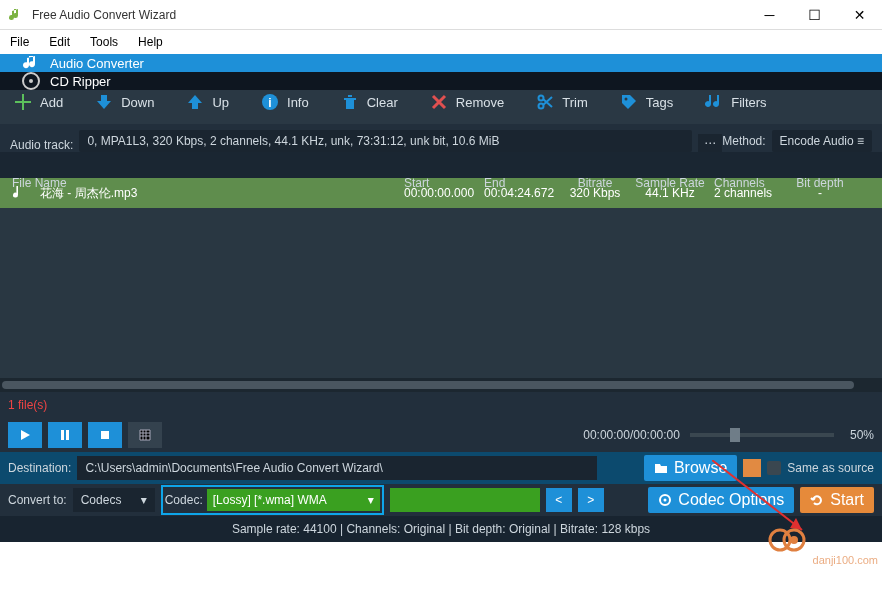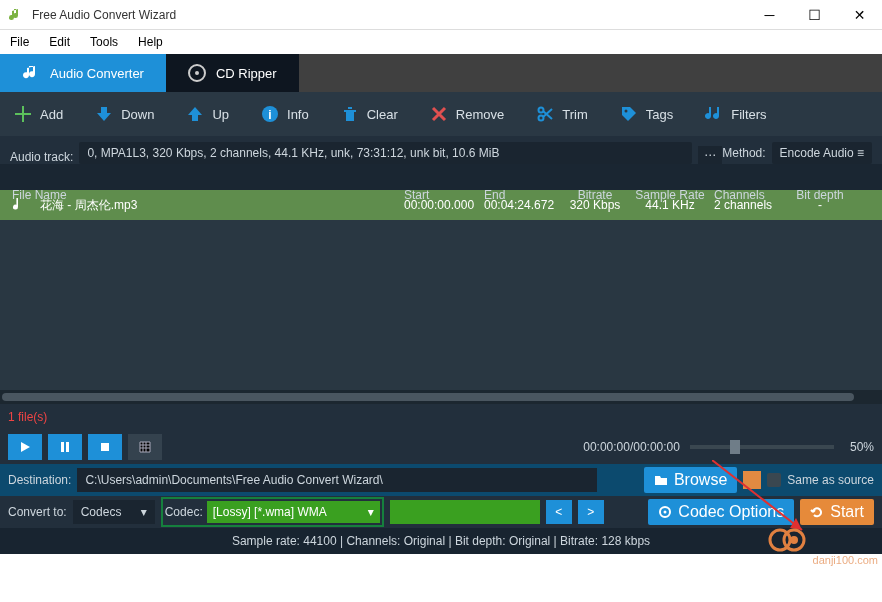--- a/index.html
+++ b/index.html
@@ -7,21 +7,21 @@
 
 .titlebar { height: 30px; background: #fff; display: flex; align-items: center; border-bottom: 1px solid #ddd; }
 .titlebar .app-icon { width: 16px; height: 16px; margin: 0 8px; }
 .titlebar .title { font-size: 12px; color: #333; flex: 1; }
 .titlebar .win-controls { display: flex; }
 .titlebar .win-btn { width: 45px; height: 30px; display: flex; align-items: center; justify-content: center; font-size: 14px; }
 
 .menubar { height: 24px; background: #fff; display: flex; align-items: center; padding-left: 0; font-size: 12px; }
 .menubar .menu-item { padding: 0 10px; cursor: pointer; }
 
-.tabs-row { height: 38px; background: #404040; display: flex; }
+.tabs-row { height: 26px; background: #0f172a; display: flex; flex-direction: column; }
 .tab { display: flex; align-items: center; padding: 0 22px; gap: 10px; font-size: 13px; color: #fff; cursor: pointer; }
 .tab.active { background: #1e90d8; }
 .tab.dark { background: #0e1620; }
 
 .toolbar { height: 44px; background: #2a3844; display: flex; align-items: center; padding: 0 14px; gap: 32px; }
 .tool-btn { display: flex; align-items: center; gap: 8px; color: #d8e0e6; font-size: 13px; cursor: pointer; }
 
 .info-row { height: 28px; background: #222f3c; display: flex; align-items: flex-end; font-size: 12px; color: #cdd6dd; padding: 0 10px; }
 .info-row .label { margin-right: 6px; }
 .info-row .value { background: #1a2530; padding: 4px 8px; border-radius: 2px; flex: 1; }
@@ -58,21 +58,21 @@
 .pct { margin-left: 6px; }
 
 .dest-row { height: 32px; background: #0c4a6e; display: flex; align-items: center; padding: 0 8px; font-size: 12px; color: #cdd6dd; gap: 6px; }
 .dest-value { background: #1a2530; padding: 5px 8px; width: 520px; display: inline-block; }
 .blue-btn { background: #1e90d8; color: #fff; padding: 4px 10px; display: flex; align-items: center; gap: 6px; font-size: 16px; cursor: pointer; border-radius: 2px; }
 .check-box { width: 14px; height: 14px; background: #3a4750; display: inline-block; border-radius: 2px; }
 .orange-sq { width: 18px; height: 18px; background: #e18a42; display: inline-block; }
 
 .convert-row { height: 32px; background: #222f3c; display: flex; align-items: center; padding: 0 8px; font-size: 12px; color: #cdd6dd; gap: 6px; }
 .dropdown { background: #1a2530; padding: 5px 8px; display: flex; align-items: center; justify-content: space-between; }
-.codec-box-wrap { border: 2px solid #15803d; padding: 2px; display: flex; align-items: center; gap: 4px;}
+.codec-box-wrap { border: 2px solid #0ea5e9; padding: 2px; display: flex; align-items: center; gap: 4px;}
 .green-combo { background: #3aa020; color: #fff; padding: 4px 6px; display: flex; align-items: center; justify-content: space-between; width: 173px; }
 .nav-btn { background: #1e90d8; width: 26px; height: 24px; display: flex; align-items: center; justify-content: center; color: #fff; }
 
 .status-row { height: 26px; background: #182430; display: flex; align-items: center; justify-content: center; font-size: 12px; color: #cdd6dd; }
 
 
 .arrow-anno { position: absolute; left: 712px; top: 460px; pointer-events: none; }
 
 
 .wm { position:absolute; right: 4px; bottom: 36px; color:#e08040; font-size:11px; opacity:0.65; }

